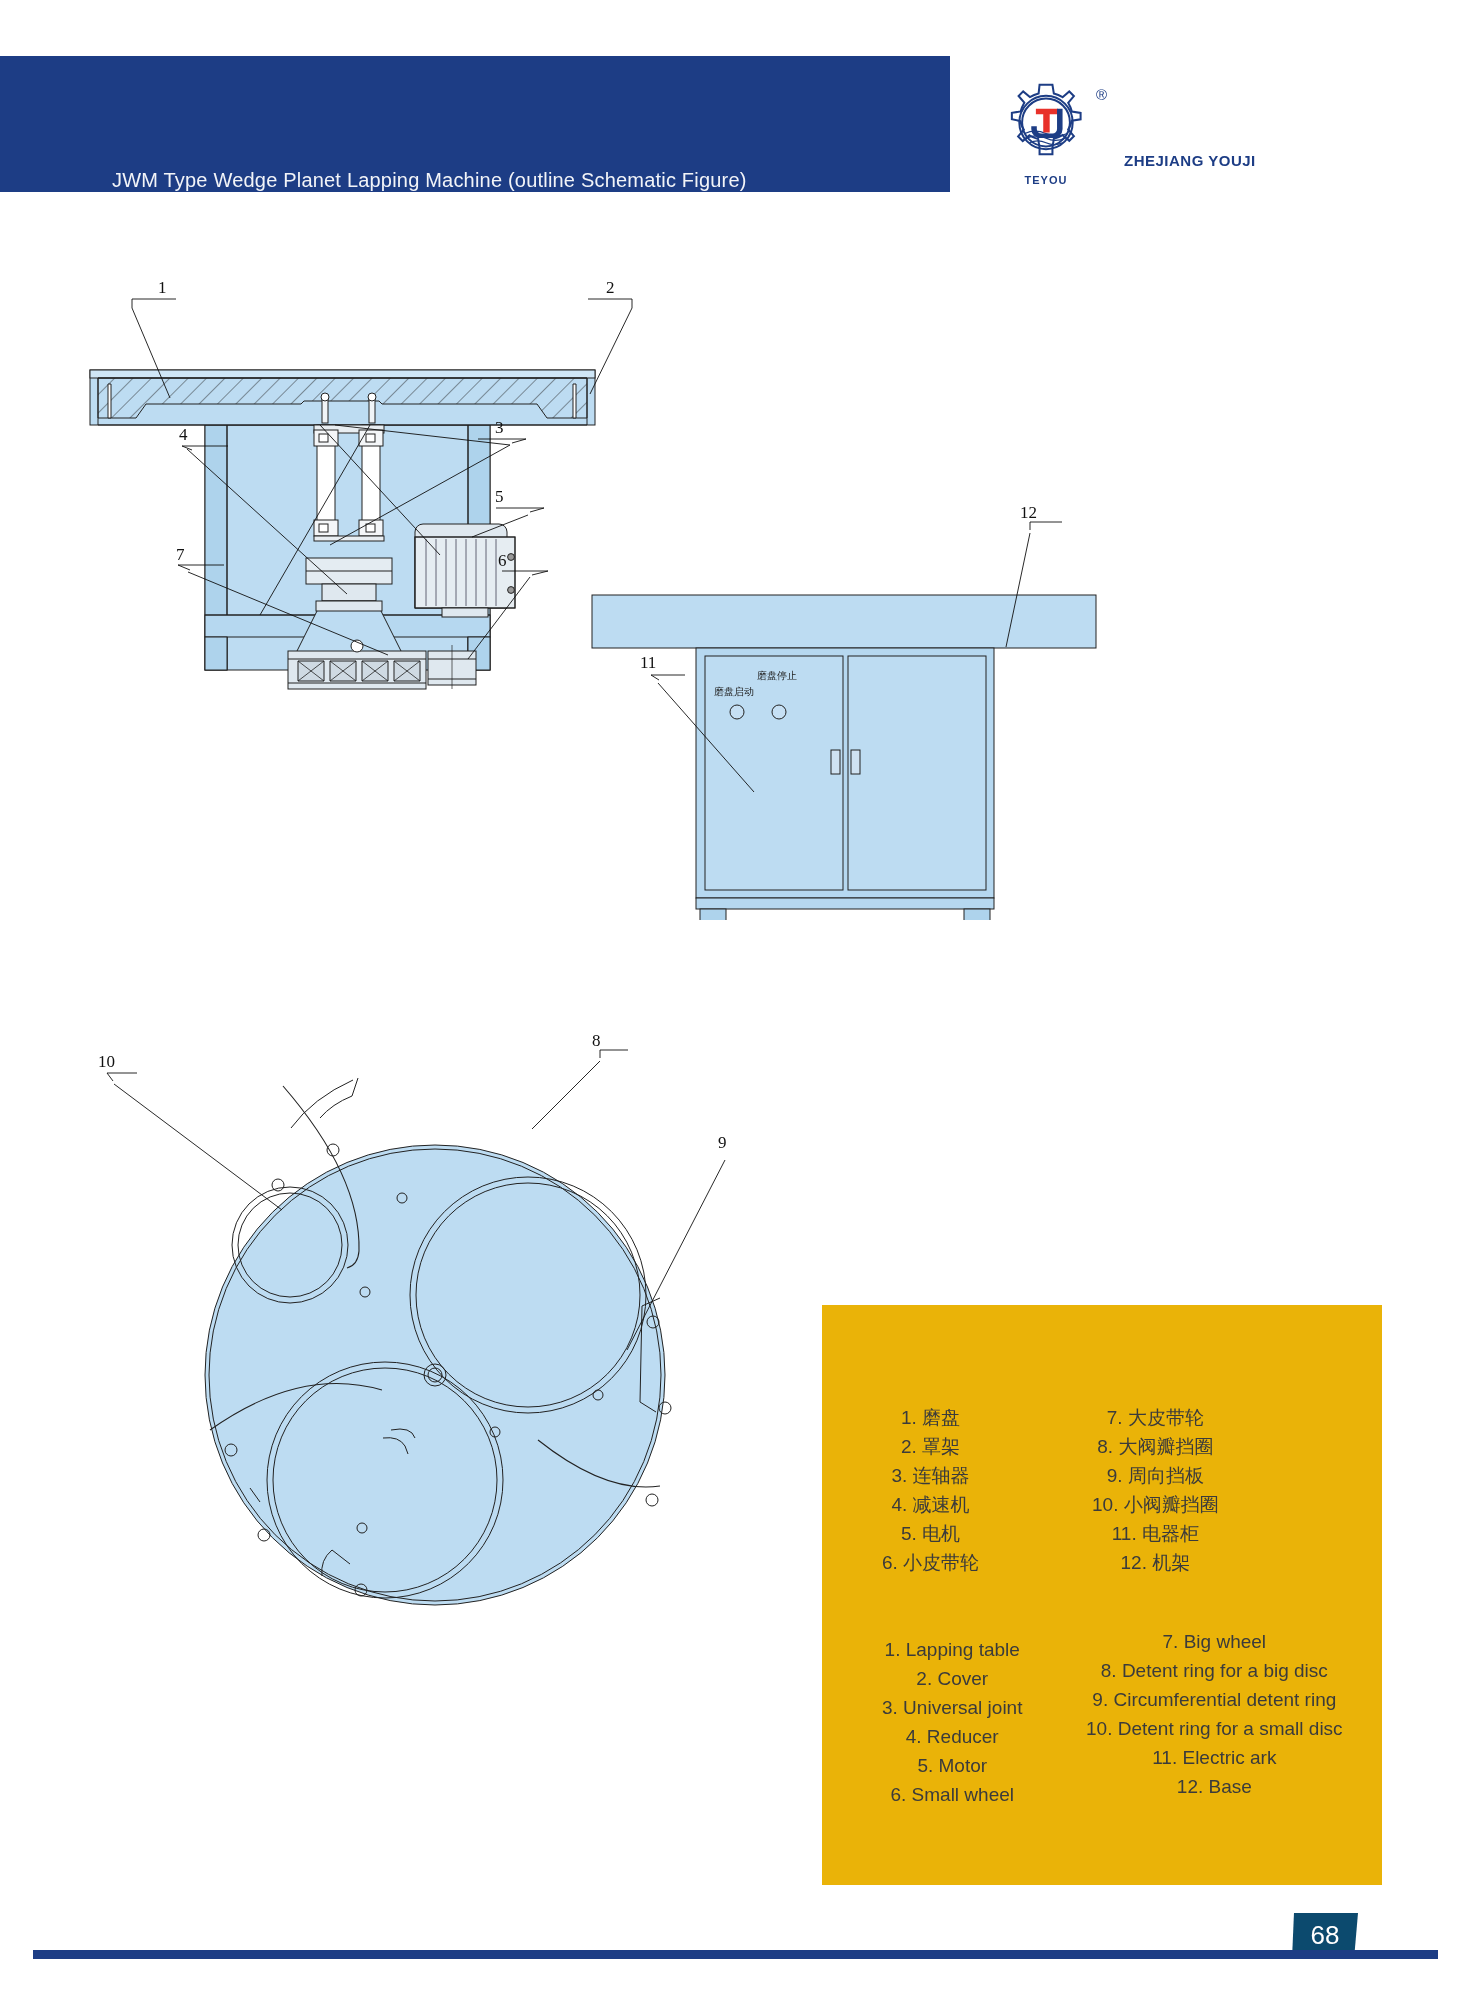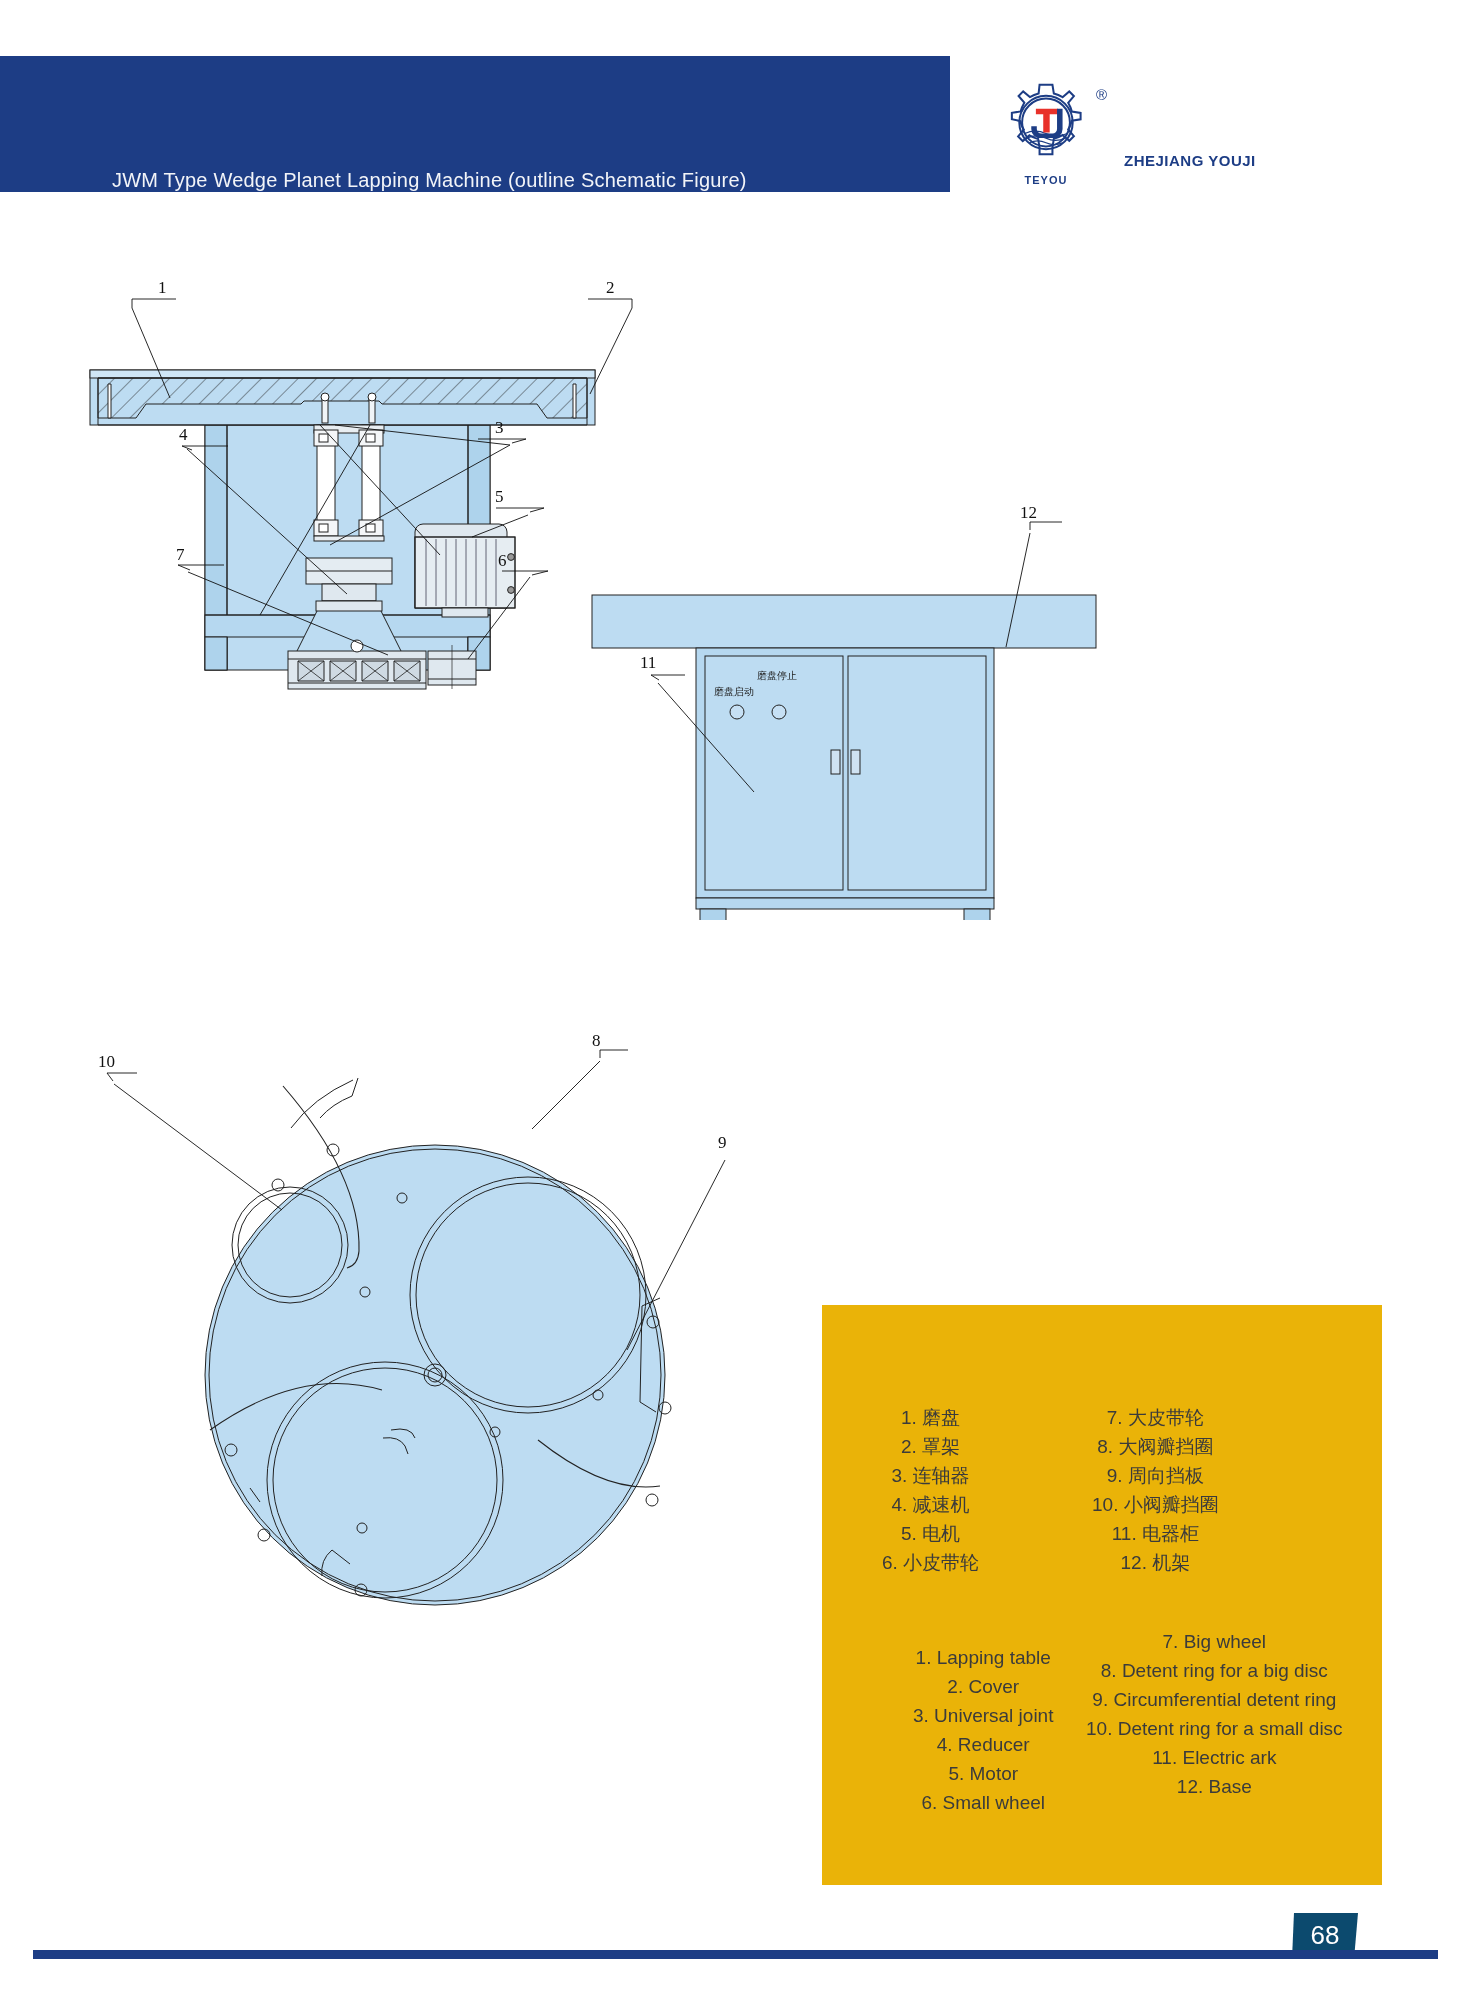--- a/index.html
+++ b/index.html
@@ -422,21 +422,21 @@
         <div class="legend-item">7. 大皮带轮</div>
         <div class="legend-item">8. 大阀瓣挡圈</div>
         <div class="legend-item">9. 周向挡板</div>
         <div class="legend-item">10. 小阀瓣挡圈</div>
         <div class="legend-item">11. 电器柜</div>
         <div class="legend-item">12. 机架</div>
       </div>
     </div>
 
     <div class="legend-group legend-en" style="left:0; top:322px; width:560px;">
-      <div class="legend-col" style="left:60px; top:16px;margin-left:31px;">
+      <div class="legend-col" style="left:60px; top:8px;">
         <div class="legend-item">1. Lapping table</div>
         <div class="legend-item">2. Cover</div>
         <div class="legend-item">3. Universal joint</div>
         <div class="legend-item">4. Reducer</div>
         <div class="legend-item">5. Motor</div>
         <div class="legend-item">6. Small wheel</div>
       </div>
       <div class="legend-col" style="left:264px; top:0;">
         <div class="legend-item">7. Big wheel</div>
         <div class="legend-item">8. Detent ring for a big disc</div>

